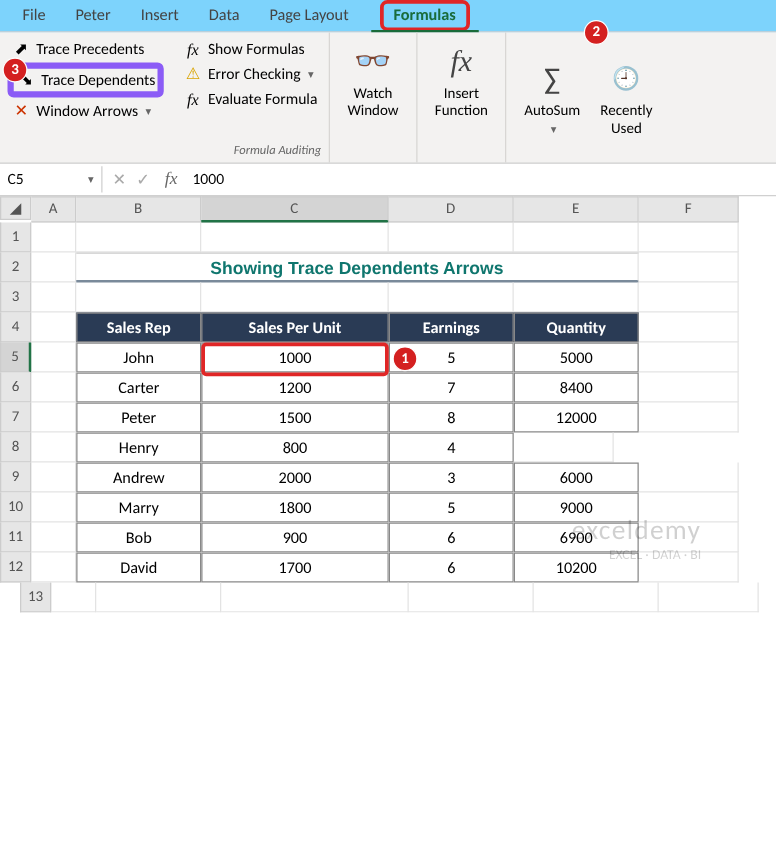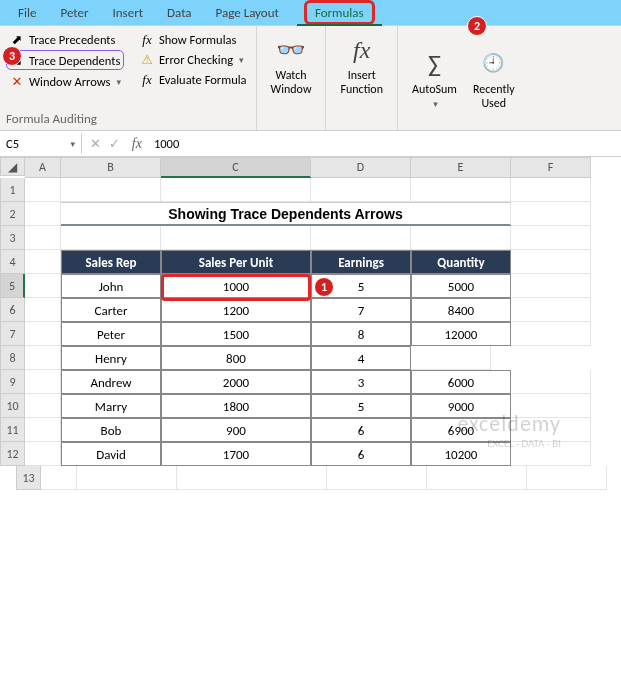--- a/index.html
+++ b/index.html
@@ -1,48 +1,48 @@
 <!DOCTYPE html>
 <html><head>
 <meta charset="utf-8">
 <style>
   * { box-sizing: border-box; margin: 0; padding: 0; }
   body { font-family: "Segoe UI", Calibri, sans-serif; font-size: 13px; background: #fff; width: 621px; }
   .ribbon-tabs { display: flex; background: #7dd3fc; border-bottom: 1px solid #d0d0d0; padding-left:6px; }
   .ribbon-tab { padding: 5px 12px; font-size: 13px; color: #444; cursor: pointer; position: relative; }
   .ribbon-tab.active { color: #196b3a; }
   .ribbon-tab.active::after { content:''; position:absolute; left:6px; right:6px; bottom:-1px; height:2px; background:#196b3a;}
-  .tab-box { border:3px solid #e02626; border-radius:6px; padding:2px 8px; margin:1px; }
+  .tab-box { border:3px solid #e02626; border-radius:6px; padding:2px 8px; margin:1px;font-weight:bold; }
   .ribbon-body { display:flex; background:#f3f2f1; border-bottom:1px solid #d0d0d0; height:105px; position: relative;}
   .group { padding:4px 6px 2px; border-right:1px solid #d8d6d4; display:flex; flex-direction:column; }
   .group:last-child { border-right:none;}
-  .group-label { font-size:13px; color:#666; text-align:left; margin-top:auto; padding-bottom:2px; }
+  .group-label { font-size:10px; color:#666; text-align:right; margin-top:auto; padding-bottom:2px;font-style:italic; }
   .audit-btns { display:flex; flex-direction:column; gap:2px;}
   .audit-row { display:flex; align-items:center; gap:4px; font-size:12.5px; padding:1px 3px; white-space:nowrap;}
   .icon { width:16px; height:16px; display:inline-flex; align-items:center; justify-content:center; font-size:13px; line-height:1; }
   .dd { color:#666; font-size:9px; margin-left:2px;}
-  .dep-box { border:1px solid #8b5cf6; border-radius:5px; padding:1px 2px;text-align:right;}
+  .dep-box { border:5px solid #8b5cf6; border-radius:5px; padding:1px 2px;text-align:right;}
   .big-btn { display:flex; flex-direction:column; align-items:center; justify-content:center; padding:4px 8px; gap:2px; font-size:12px; text-align:center; line-height:1.2;}
   .big-icon { width:32px; height:32px; display:flex; align-items:center; justify-content:center; font-size:24px; color:#444;}
   .badge { position:absolute; width:20px; height:20px; border-radius:50%; background:#d42020; color:#fff; font-size:12px; font-weight:bold; display:flex; align-items:center; justify-content:center; border:1px solid #fff; z-index:5;}
   .namebox-bar { display:flex; align-items:center; border-bottom:1px solid #d0d0d0; background:#fff; height:26px; }
   .namebox { width:82px; padding:3px 6px; border-right:1px solid #d0d0d0; font-size:12.5px; display:flex; align-items:center; justify-content:space-between;}
   .fx-actions { display:flex; gap:8px; padding:0 8px; color:#aaa; font-size:13px;}
   .fx-label { font-style:italic; font-family:'Times New Roman',serif; font-size:14px; color:#666; padding:0 4px;}
   .fx-value { padding:3px 8px; font-size:12.5px; flex:1;}
   .grid-area { position:relative; }
   .col-header { background:#e6e6e6; border:1px solid #ccc; border-left:none; text-align:center; font-size:12px; color:#555; padding:2px 0;}
   .col-header:first-child { border-left:1px solid #ccc;}
   .col-header.sel { background:#d4d4d4; border-bottom:2px solid #217346;}
   .row { display:flex;}
   .row-header { width:25px; background:#e6e6e6; border:1px solid #ccc; border-top:none; text-align:center; font-size:12px; color:#555; display:flex; align-items:center; justify-content:center;}
   .row-header.sel { background:#d4d4d4; border-right:2px solid #217346;}
   .cell { border-right:1px solid #e3e3e3; border-bottom:1px solid #e3e3e3; height:24px; display:flex; align-items:center; justify-content:center; font-size:13px; position:relative;}
   .cA{width:36px;} .cB{width:100px;} .cC{width:150px;} .cD{width:100px;} .cE{width:100px;} .cF{width:80px;}
-  .title-cell { font-family:'Segoe UI',sans-serif; font-weight:600; font-size:14px; color:#000000; border-bottom:2px solid #7a8a9a !important; border-top:1px solid #ccc !important;}
+  .title-cell { font-family:'Segoe UI',sans-serif; font-weight:600; font-size:14px; color:#0f766e; border-bottom:2px solid #7a8a9a !important; border-top:1px solid #ccc !important;}
   .hdr-cell { background:#2a3b55; color:#fff; font-weight:600; border:1px solid #888 !important;}
   .data-cell { border:1px solid #888 !important; background:#fff;}
   .sel-outline { position:absolute; border:3px solid #e02626; border-radius:4px; pointer-events:none; z-index:3;}
   .watermark { position:absolute; right:60px; bottom:40px; opacity:0.18; font-size:11px; text-align:right; color:#000; pointer-events:none;}
   .watermark .wm1{font-size:22px; font-weight:500; letter-spacing:1px;}
 </style>
 </head>
 <body>
 
 <div class="ribbon-tabs">

